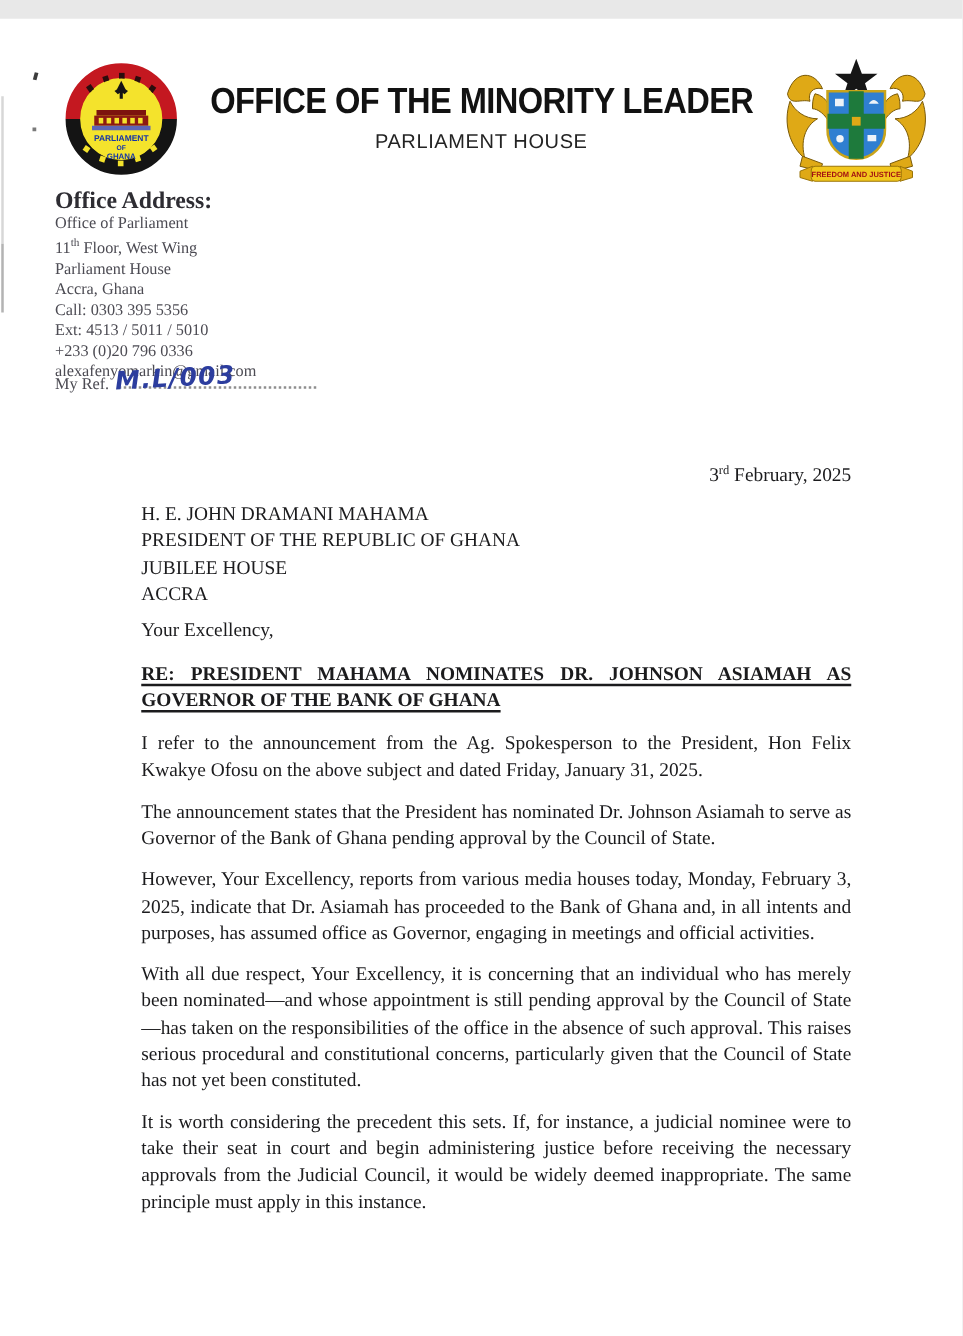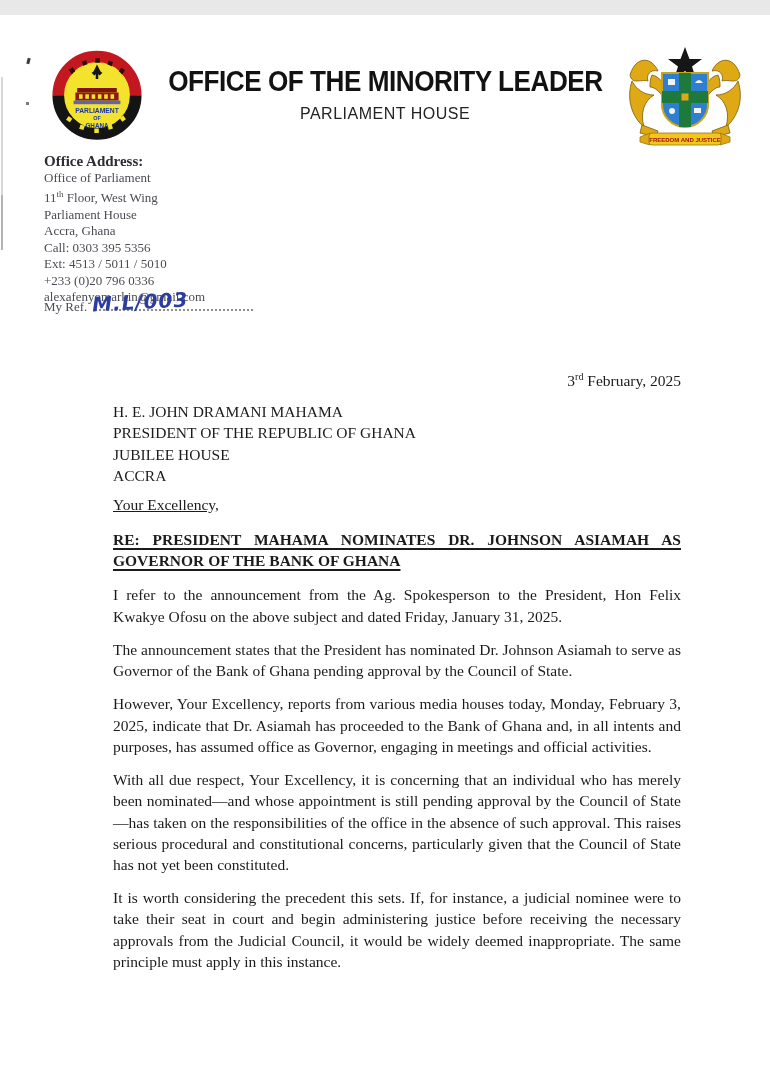--- a/index.html
+++ b/index.html
@@ -37,21 +37,21 @@
     font-size:16px; color:#232323; letter-spacing:0.5px;
   }
   .seal-left  { position:absolute; left:52px;  top:33px; width:90px;  height:98px; }
   .seal-right { position:absolute; left:622px; top:26px; width:126px; height:118px; }
 
   
   .address {
     position:absolute; left:44px; top:138px;
     font-size:13px; line-height:16.5px; color:#4c4b53;
   }
-  .address .addr-label { font-weight:bold; color:#2e2d33; font-size:15px; }
+  .address .addr-label { font-weight:bold; color:#2e2d33; font-size:19px; }
   .address sup { font-size:9px;text-align:center; }
 
   
   .refs { position:absolute; left:44px; top:284px; font-size:13px; color:#4c4b53; }
   .ref-row { position:relative; height:24px; }
   .dots { display:inline-block; height:11px; border-bottom:2px dotted #8e8e8e; vertical-align:baseline; }
   .dots-your { width:150px; margin-left:6px; }
   .dots-my   { width:158px; margin-left:8px; }
   .handwriting {
     position:absolute; left:48px; top:-9px;
@@ -63,21 +63,21 @@
   }
 
   
   .body-col {
     position:absolute; left:113px; top:355px; width:568px;
     font-size:15.5px; line-height:1.37; text-align:justify;
   }
   .date-line { text-align:right; margin-bottom:10px; }
   .date-line sup { font-size:10px;text-align:center; }
   .recipient { font-weight:normal; line-height:1.36; margin-bottom:8px; }
-  .salutation { margin-bottom:14px;text-decoration:underline; }
+  .salutation { margin-bottom:14px; }
   .subject {
     font-weight:bold; margin-bottom:13px;
     text-decoration:underline;
     text-underline-offset:3px;
     text-decoration-thickness:1.5px;
   }
   .body-col p.para { margin-bottom:12px; }
 </style>
 </head>
 <body>

